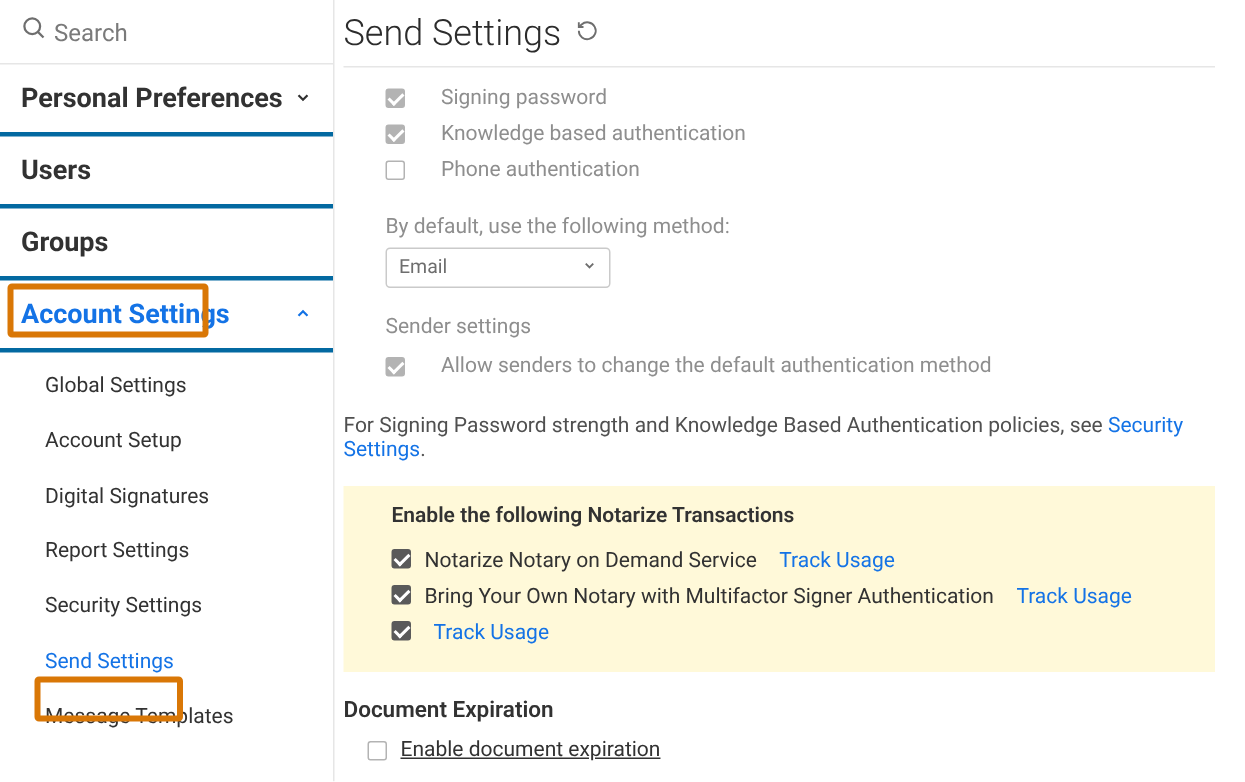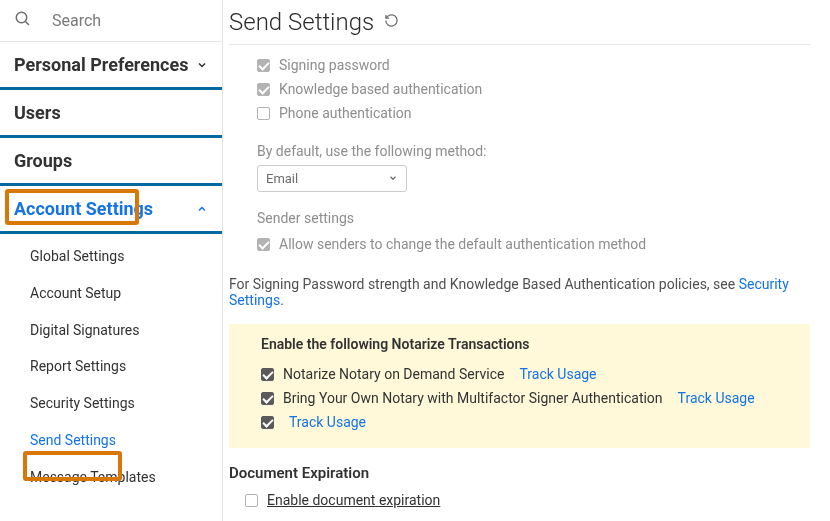--- a/index.html
+++ b/index.html
@@ -12,21 +12,21 @@
     height: 521px;
     overflow: hidden;
     position: relative;
     box-shadow: 3px 3px 8px rgba(0,0,0,0.4);
   }
   .app { display: flex; width: 100%; height: 100%; }
 
   
   .sidebar { width: 223px; flex-shrink: 0; border-right: 1px solid #e6e6e6; background: #fff; }
   .search-row {
-    display: flex; align-items: center; gap: 20px;
+    display: flex; align-items: center; gap: 4px;
     padding: 10px 14px 10px 14px;
     border-bottom: 1px solid #e6e6e6;
   }
   .search-row svg { width: 18px; height: 18px; stroke: #6e6e6e; }
   .search-row .ph { color: #7a7a7a; font-size: 16px; }
   .nav-item {
     display: flex; align-items: center; justify-content: space-between;
     padding: 12px 14px;
     border-bottom: 3px solid #0369a1;
     font-size: 18px;
@@ -63,21 +63,21 @@
   .page-title-row {
     display: flex; align-items: center; gap: 10px;
     padding: 0 0 8px 0;
     border-bottom: 1px solid #e6e6e6;
     margin-bottom: 8px;
   }
   .page-title { font-size: 24px; font-weight: 300; color: #2c2c2c; }
   .refresh-icon svg { width: 15px; height: 15px; stroke: #6e6e6e; fill: none; }
 
   .content-block { padding-left: 28px; }
-  .checkbox-row { display: flex; align-items: center; gap: 9px; padding: 4px 0; color: #8e8e8e; }
+  .checkbox-row { display: flex; align-items: center; gap: 24px; padding: 4px 0; color: #8e8e8e; }
   .cb {
     width: 13px; height: 13px; border: 1px solid #b3b3b3; border-radius: 2px;
     display: inline-flex; align-items: center; justify-content: center;
     flex-shrink: 0;
   }
   .cb.checked {
     background: #b3b3b3; border-color: #b3b3b3;
     position: relative;
   }
   .cb.checked::after {
@@ -110,21 +110,21 @@
   .policy-text a, .link { color: #1473e6; cursor: pointer; text-decoration: none; }
 
   
   .notarize-panel {
     background: #fff9d9;
     margin-left: -28px;
     padding: 12px 16px 14px 32px;
     margin-bottom: 16px;
   }
   .notarize-panel .panel-title { font-weight: 600; color: #323232; font-size: 14px; margin-bottom: 10px; }
-  .notarize-row { display: flex; align-items: center; gap: 9px; padding: 4px 0; color: #323232; font-size: 14px; }
+  .notarize-row { display: flex; align-items: flex-start; gap: 9px; padding: 4px 0; color: #323232; font-size: 14px; }
   .notarize-row .cb.checked-dark { background: #5a5a5a; border-color: #5a5a5a; }
   .notarize-row .link { margin-left: 6px; }
 
   .section-heading { font-weight: 600; color: #323232; font-size: 15px; margin: 0 0 10px -28px; }
   .doc-exp-row { display: flex; align-items: center; gap: 9px; color: #323232; font-size: 14px; margin-left: -28px; padding-left: 16px; text-decoration: underline; }
 
 </style>
 </head>
 <body>
 

